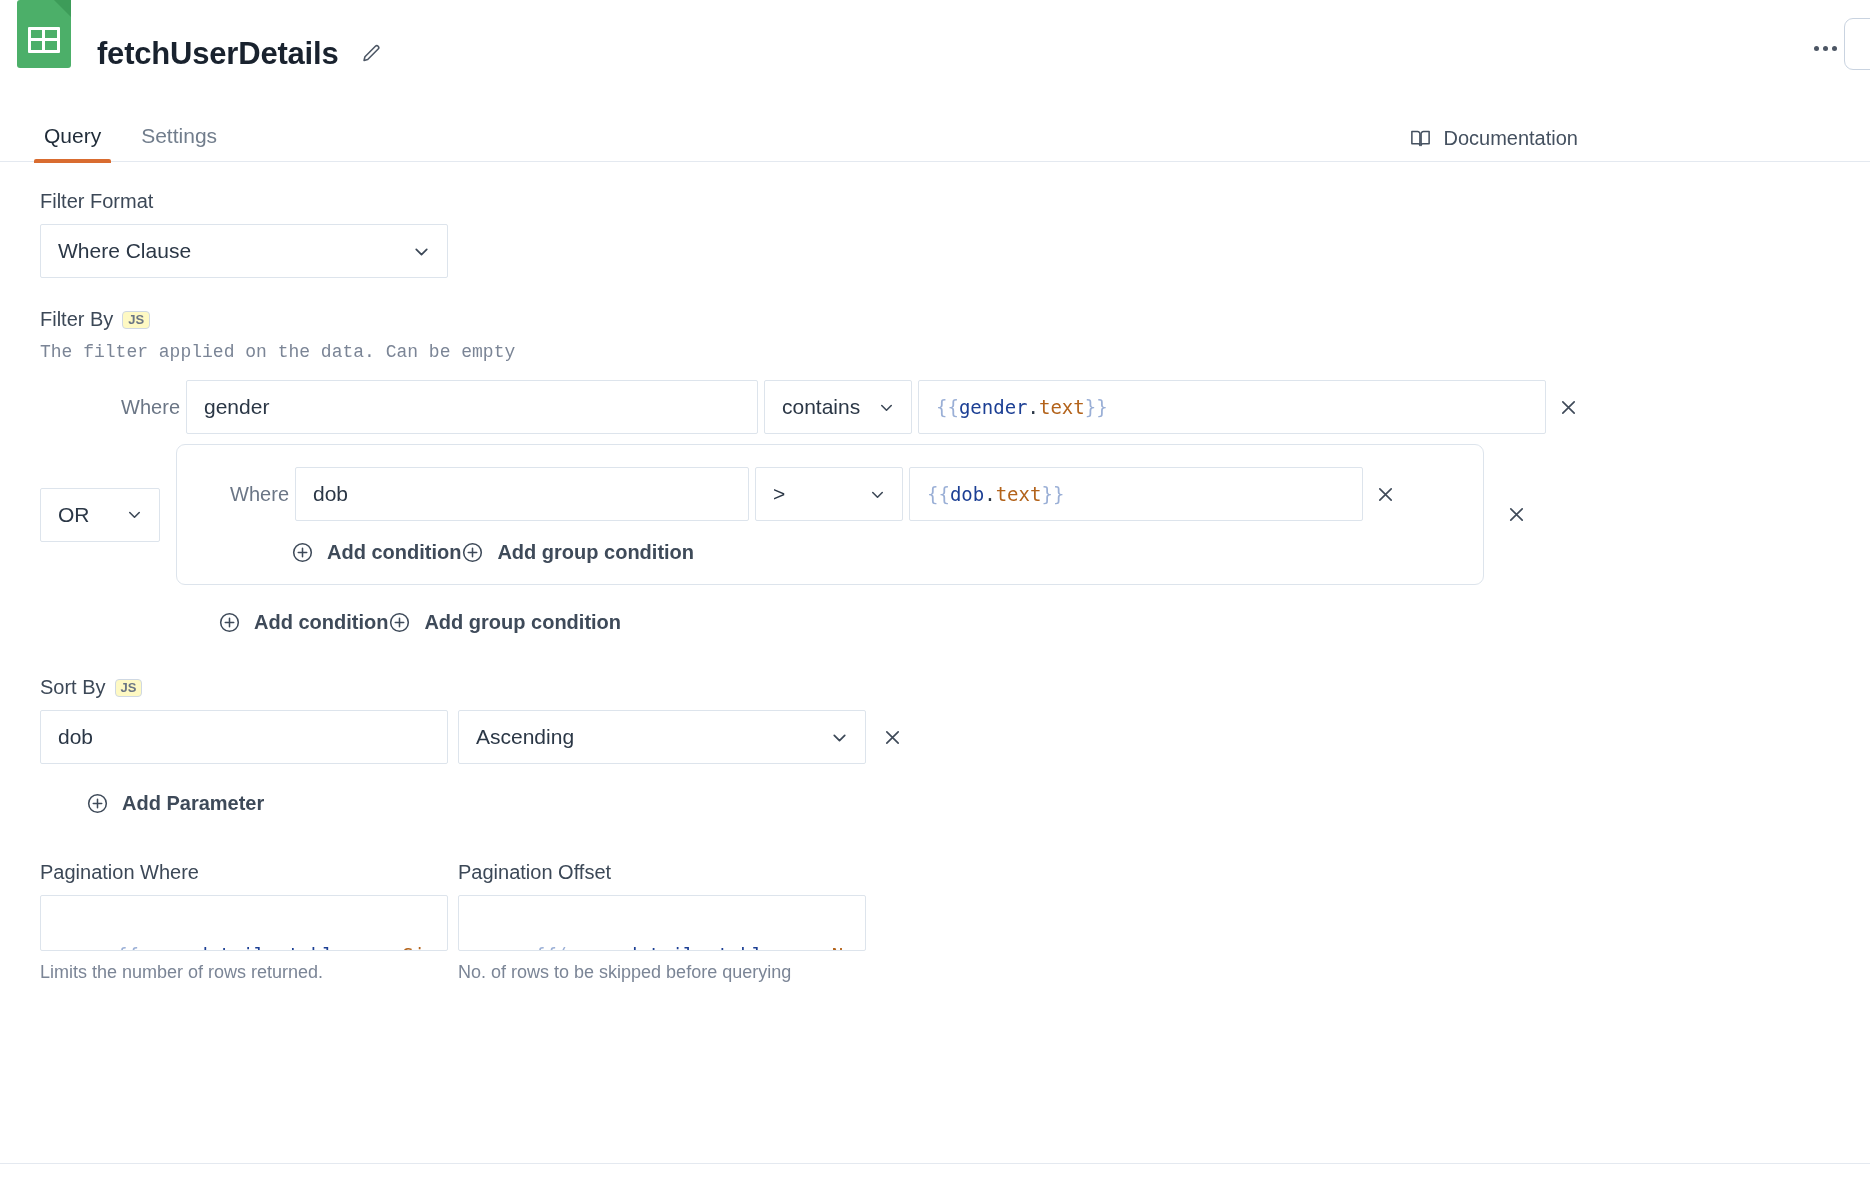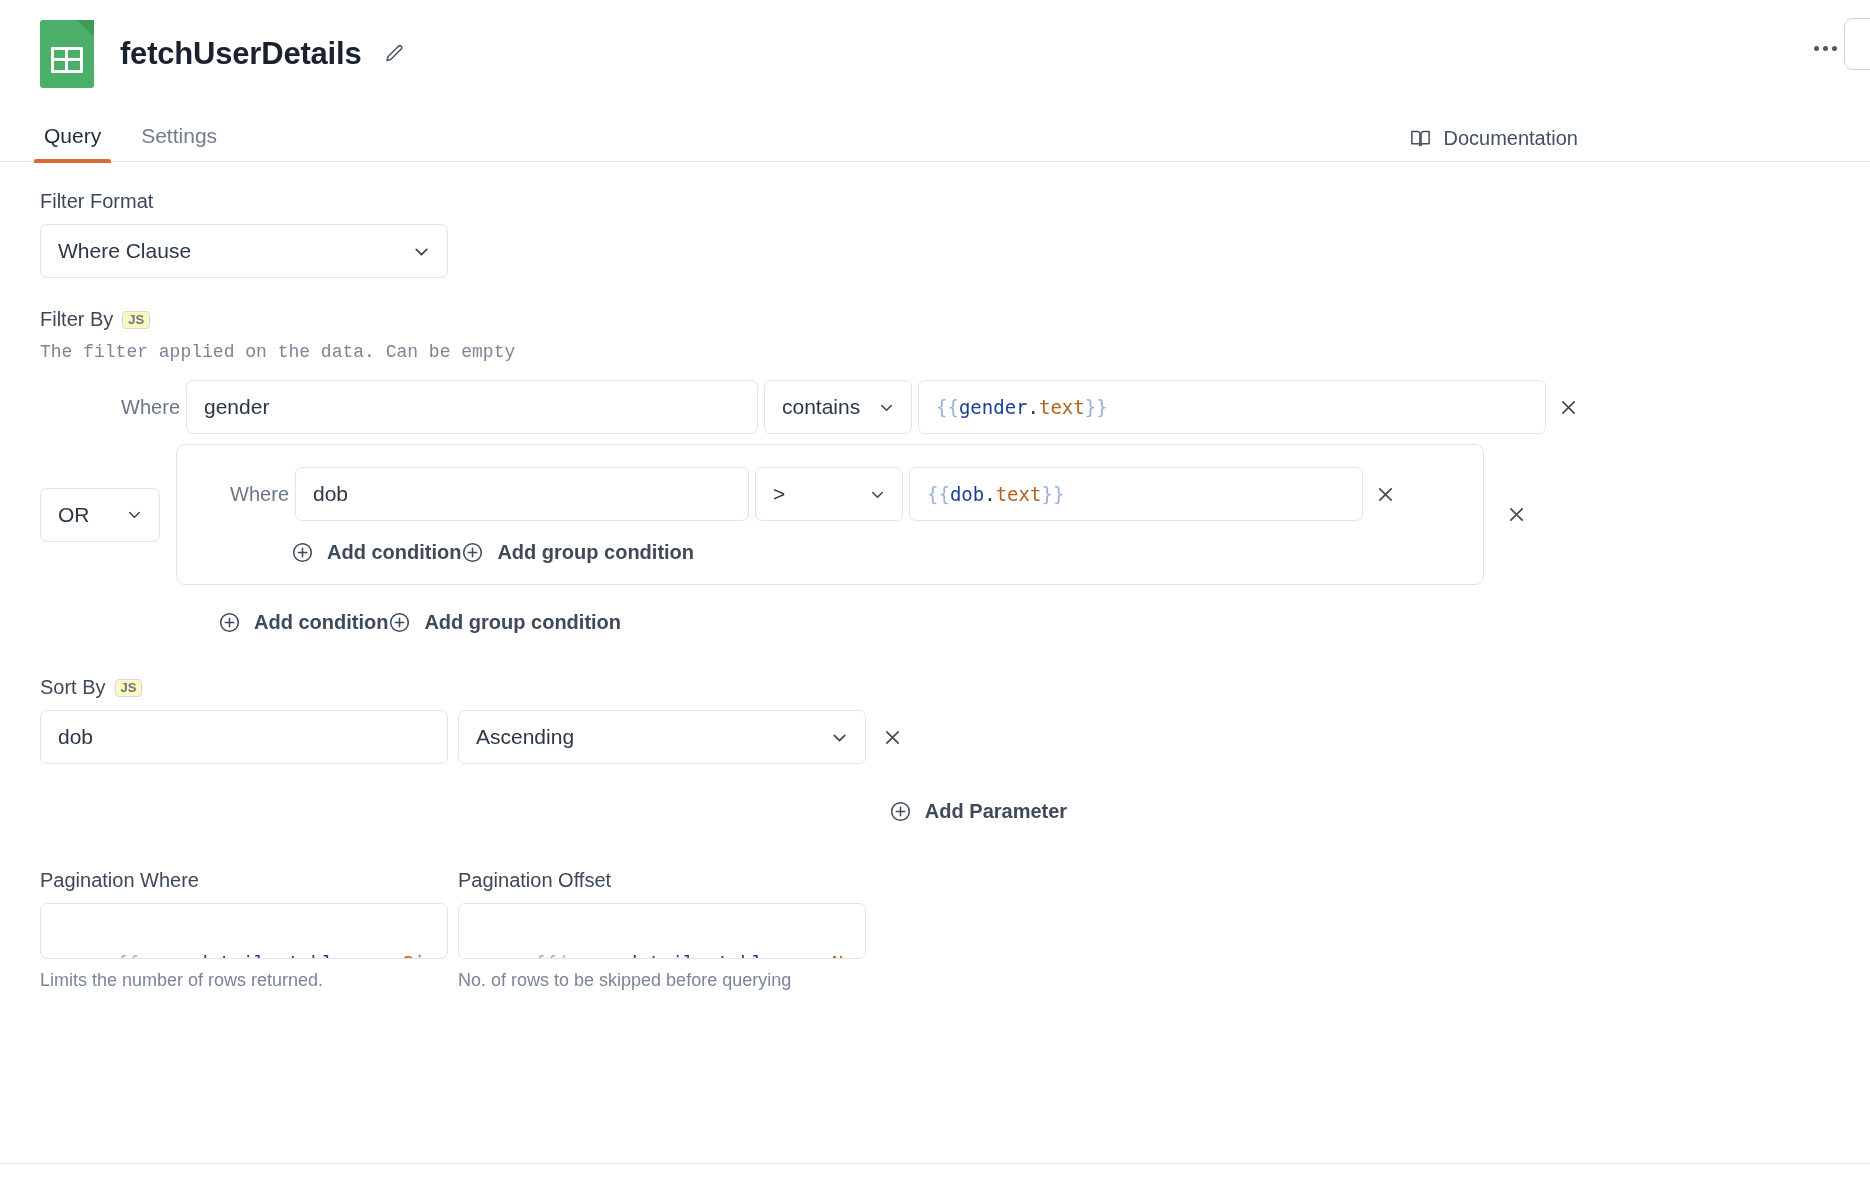--- a/index.html
+++ b/index.html
@@ -14,22 +14,21 @@
     -webkit-font-smoothing: antialiased;
   }
 
   .app { position: relative; width: 1870px; height: 1178px; background:#fff; }
 
   
   .header {
     position: relative;
     height: 108px;
     display: flex;
-    align-items: center;
-    padding: 0 0 0 40px;
+    padding: 0 0 0 17px;
   }
   .sheets-icon {
     width: 54px; height: 68px;
     position: relative;
     flex: 0 0 auto;
   }
   .sheets-icon .doc {
     position: absolute; inset: 0;
     background: #4caf69;
     border-radius: 3px;
@@ -155,21 +154,21 @@
   }
   .help-text {
     font-size: 18px;
     color:#7b8596;
     margin: 0 0 18px 0;
     font-family: Liberation Mono, monospace;
   }
 
   .ctl {
     border: 1.3px solid #dde4ec;
-    border-radius: 7px;
+    border-radius: 2px;
     background: #fff;
     height: 54px;
     display:flex;
     align-items:center;
     padding: 0 17px;
     font-size: 21px;
     color:#2b3746;
     position:relative;
     cursor: text;
   }
@@ -233,21 +232,21 @@
     cursor:pointer;
   }
   .plus-icon { display:flex; align-items:center; }
 
   .section-gap { height: 42px; }
 
   .sort-row { display:flex; align-items:center; gap: 10px; }
   .sort-key { width: 408px; }
   .sort-dir { width: 408px; }
 
-  .addparam { margin: 36px 0 0 46px; justify-content: center; }
+  .addparam { margin: 28px 0 0 46px; }
 
   .pagination { display:flex; gap: 10px; margin-top: 46px; }
   .pag-col { width: 408px; }
   .pag-field {
     height: 56px;
     align-items: flex-start;
     padding-top: 11px;
     overflow: hidden;
     line-height: 1.5;
     display:block;

